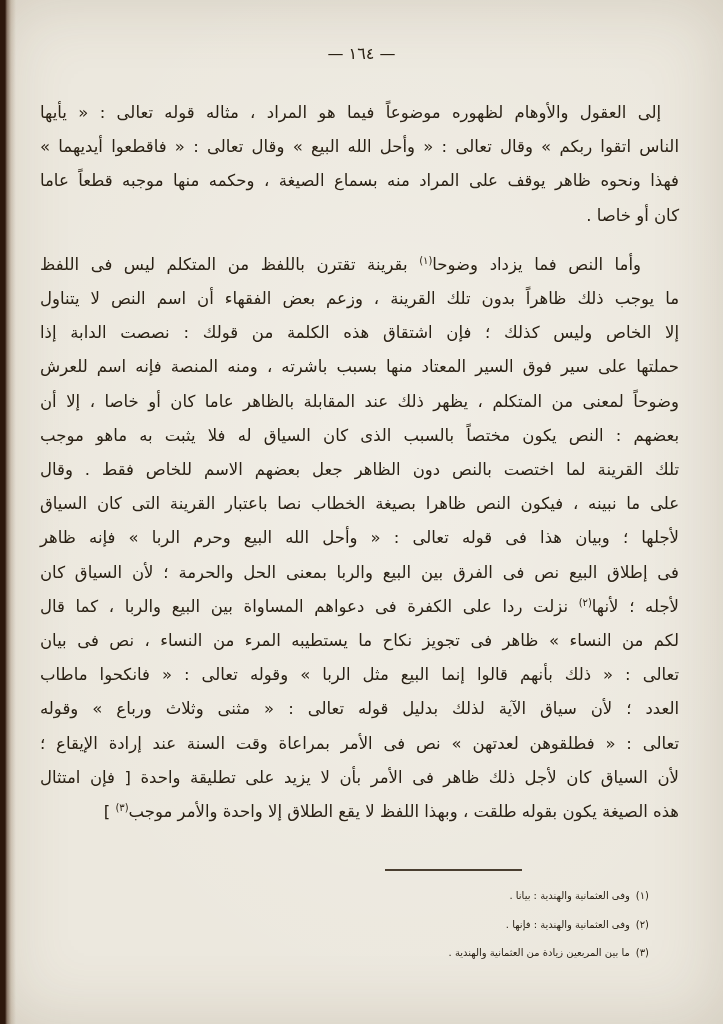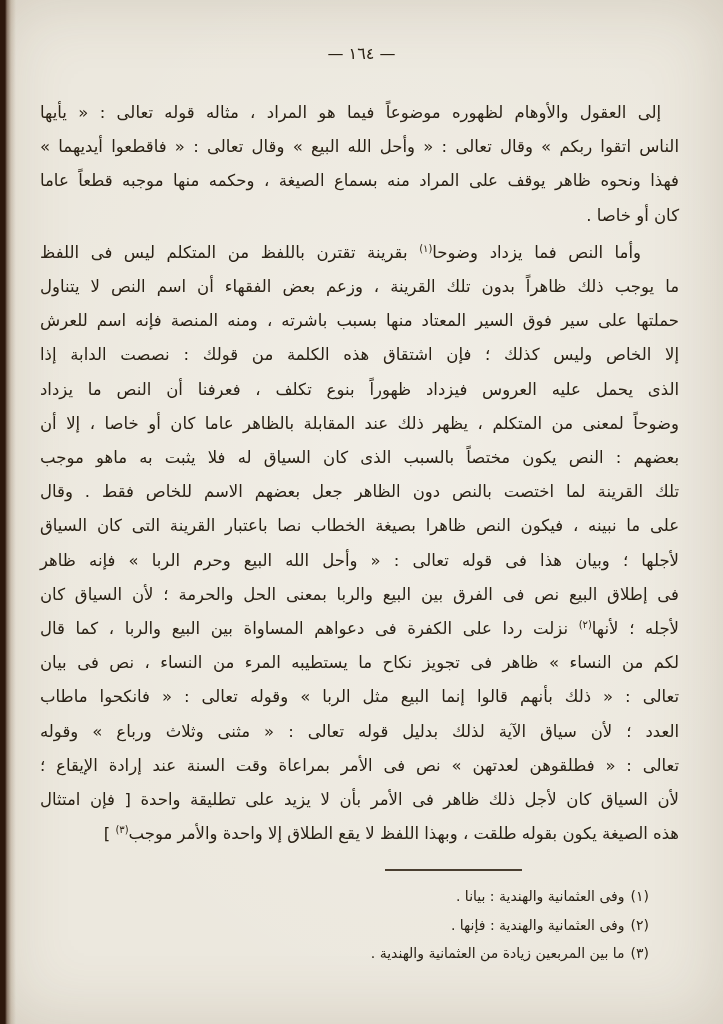--- a/index.html
+++ b/index.html
@@ -33,39 +33,39 @@
     font-size:16px;
     letter-spacing:1px;
     direction:rtl;
   }
   .body-text{
     position:absolute;top:96px;right:44px;left:40px;
     direction:rtl;
     font-size:16.5px;
   }
   .para{margin:0;}
-  .para + .para{margin-top:3px;}
+  .para + .para{margin-top:15px;}
   .line{
     line-height:34.2px;
     text-align:justify;
     text-align-last:justify;
   }
   .line.last{text-align-last:right;}
   .line sup{
     font-size:10px;
     line-height:0;
   }
   .footnote-sep{
     position:absolute;top:869px;left:385px;width:137px;height:0;
     border-top:2px solid var(--sep);
   }
   .footnotes{
     position:absolute;top:882px;right:74px;left:60px;
     direction:rtl;
-    font-size:14px;
+    font-size:10px;
   }
   .footnote{
     line-height:28.5px;
     text-align:right;
   }
   .fn-marker{margin-left:6px;}
 </style>
 </head>
 <body>
 
@@ -75,23 +75,22 @@
   <div class="body-text" id="body-text">
       <div class="para">
         <div class="line" style="padding-right: 18px;">إلى العقول والأوهام لظهوره موضوعاً فيما هو المراد ، مثاله قوله تعالى : « يأيها</div>
         <div class="line">الناس اتقوا ربكم » وقال تعالى : « وأحل الله البيع » وقال تعالى : « فاقطعوا أيديهما »</div>
         <div class="line">فهذا ونحوه ظاهر يوقف على المراد منه بسماع الصيغة ، وحكمه منها موجبه قطعاً عاما</div>
         <div class="line last">كان أو خاصا .</div>
       </div>
       <div class="para">
         <div class="line" style="padding-right: 38px;">وأما النص فما يزداد وضوحا<sup>(١)</sup> بقرينة تقترن باللفظ من المتكلم ليس فى اللفظ</div>
         <div class="line">ما يوجب ذلك ظاهراً بدون تلك القرينة ، وزعم بعض الفقهاء أن اسم النص لا يتناول</div>
+        <div class="line">إلا الخاص وليس كذلك ؛ فإن اشتقاق هذه الكلمة من قولك : نصصت الدابة إذا</div>
         <div class="line">حملتها على سير فوق السير المعتاد منها بسبب باشرته ، ومنه المنصة فإنه اسم للعرش</div>
-        <div class="line">إلا الخاص وليس كذلك ؛ فإن اشتقاق هذه الكلمة من قولك : نصصت الدابة إذا</div>
-        <div class="line">الذى يحمل عليه العروس فيزداد ظهوراً بنوع تكلف ، فعرفنا أن النص ما يزداد</div>
         <div class="line">وضوحاً لمعنى من المتكلم ، يظهر ذلك عند المقابلة بالظاهر عاما كان أو خاصا ، إلا أن</div>
         <div class="line">بعضهم : النص يكون مختصاً بالسبب الذى كان السياق له فلا يثبت به ماهو موجب</div>
         <div class="line">تلك القرينة لما اختصت بالنص دون الظاهر جعل بعضهم الاسم للخاص فقط . وقال</div>
         <div class="line">على ما نبينه ، فيكون النص ظاهرا بصيغة الخطاب نصا باعتبار القرينة التى كان السياق</div>
         <div class="line">لأجلها ؛ وبيان هذا فى قوله تعالى : « وأحل الله البيع وحرم الربا » فإنه ظاهر</div>
         <div class="line">فى إطلاق البيع نص فى الفرق بين البيع والربا بمعنى الحل والحرمة ؛ لأن السياق كان</div>
         <div class="line">لأجله ؛ لأنها<sup>(٢)</sup> نزلت ردا على الكفرة فى دعواهم المساواة بين البيع والربا ، كما قال</div>
         <div class="line">لكم من النساء » ظاهر فى تجويز نكاح ما يستطيبه المرء من النساء ، نص فى بيان</div>
         <div class="line">تعالى : « ذلك بأنهم قالوا إنما البيع مثل الربا » وقوله تعالى : « فانكحوا ماطاب</div>
         <div class="line">العدد ؛ لأن سياق الآية لذلك بدليل قوله تعالى : « مثنى وثلاث ورباع » وقوله</div>

